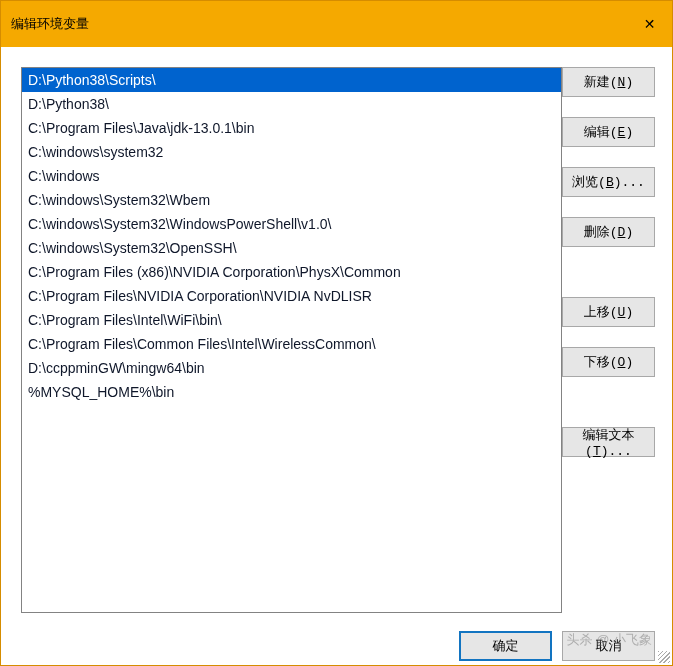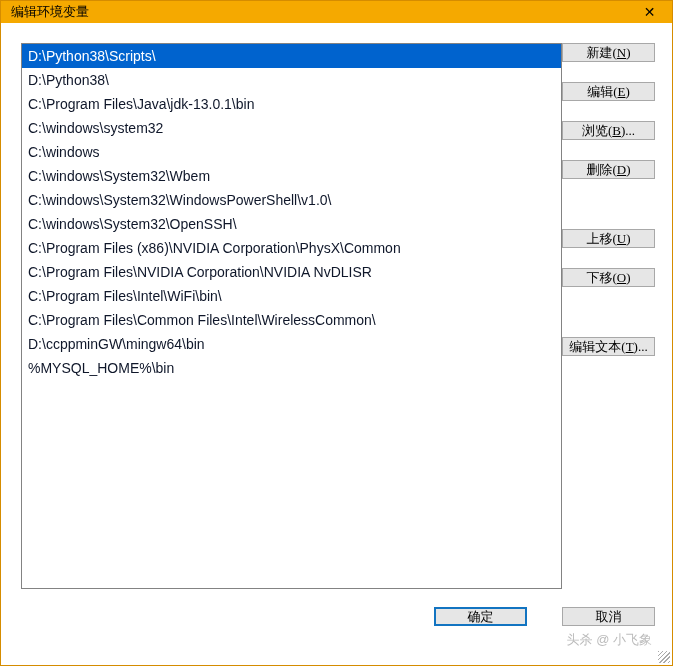--- a/index.html
+++ b/index.html
@@ -6,21 +6,21 @@
     body {
       font-family: "Microsoft YaHei", "Segoe UI", sans-serif;
       font-size: 13px;
       background: #fff;
       width: 673px;
       height: 666px;
       position: relative;
       border: 1px solid #d58c00;
     }
     .titlebar {
-      height: 22px;
+      height: 46px;
       background: #f5a900;
       display: flex;
       align-items: center;
       justify-content: space-between;
       padding-left: 10px;
     }
     .titlebar-title {
       font-size: 13px;
       color: #000;
     }
@@ -59,40 +59,40 @@
     .list-item.selected {
       background: #0063ce;
       color: #fff;
     }
     .button-column {
       width: 93px;
       display: flex;
       flex-direction: column;
     }
     .btn {
-      height: 19px;
+      height: 30px;
       border: 1px solid #a8a8a8;
       background: #e6e6e6;
-      font-family: Liberation Serif, serif;
+      font-family: Liberation Mono, monospace;
       font-size: 13px;
       cursor: pointer;
       display: flex;
       align-items: center;
       justify-content: center;
     }
     .btn u { text-decoration: underline; }
     .gap-sm { height: 20px; }
     .gap-lg { height: 50px; }
     .footer {
       display: flex;
       justify-content: flex-end;
       gap: 10px;
       padding: 8px 17px 15px 20px;
     }
-    .footer .btn { width: 93px; margin-left: 25px; }
+    .footer .btn { width: 93px; }
     .btn.primary {
       border: 2px solid #1274c1;
       background: #e6e6e6;
     }
     .watermark {
       position: absolute;
       bottom: 16px;
       right: 20px;
       font-size: 13px;
       color: rgba(120,120,120,0.5);

